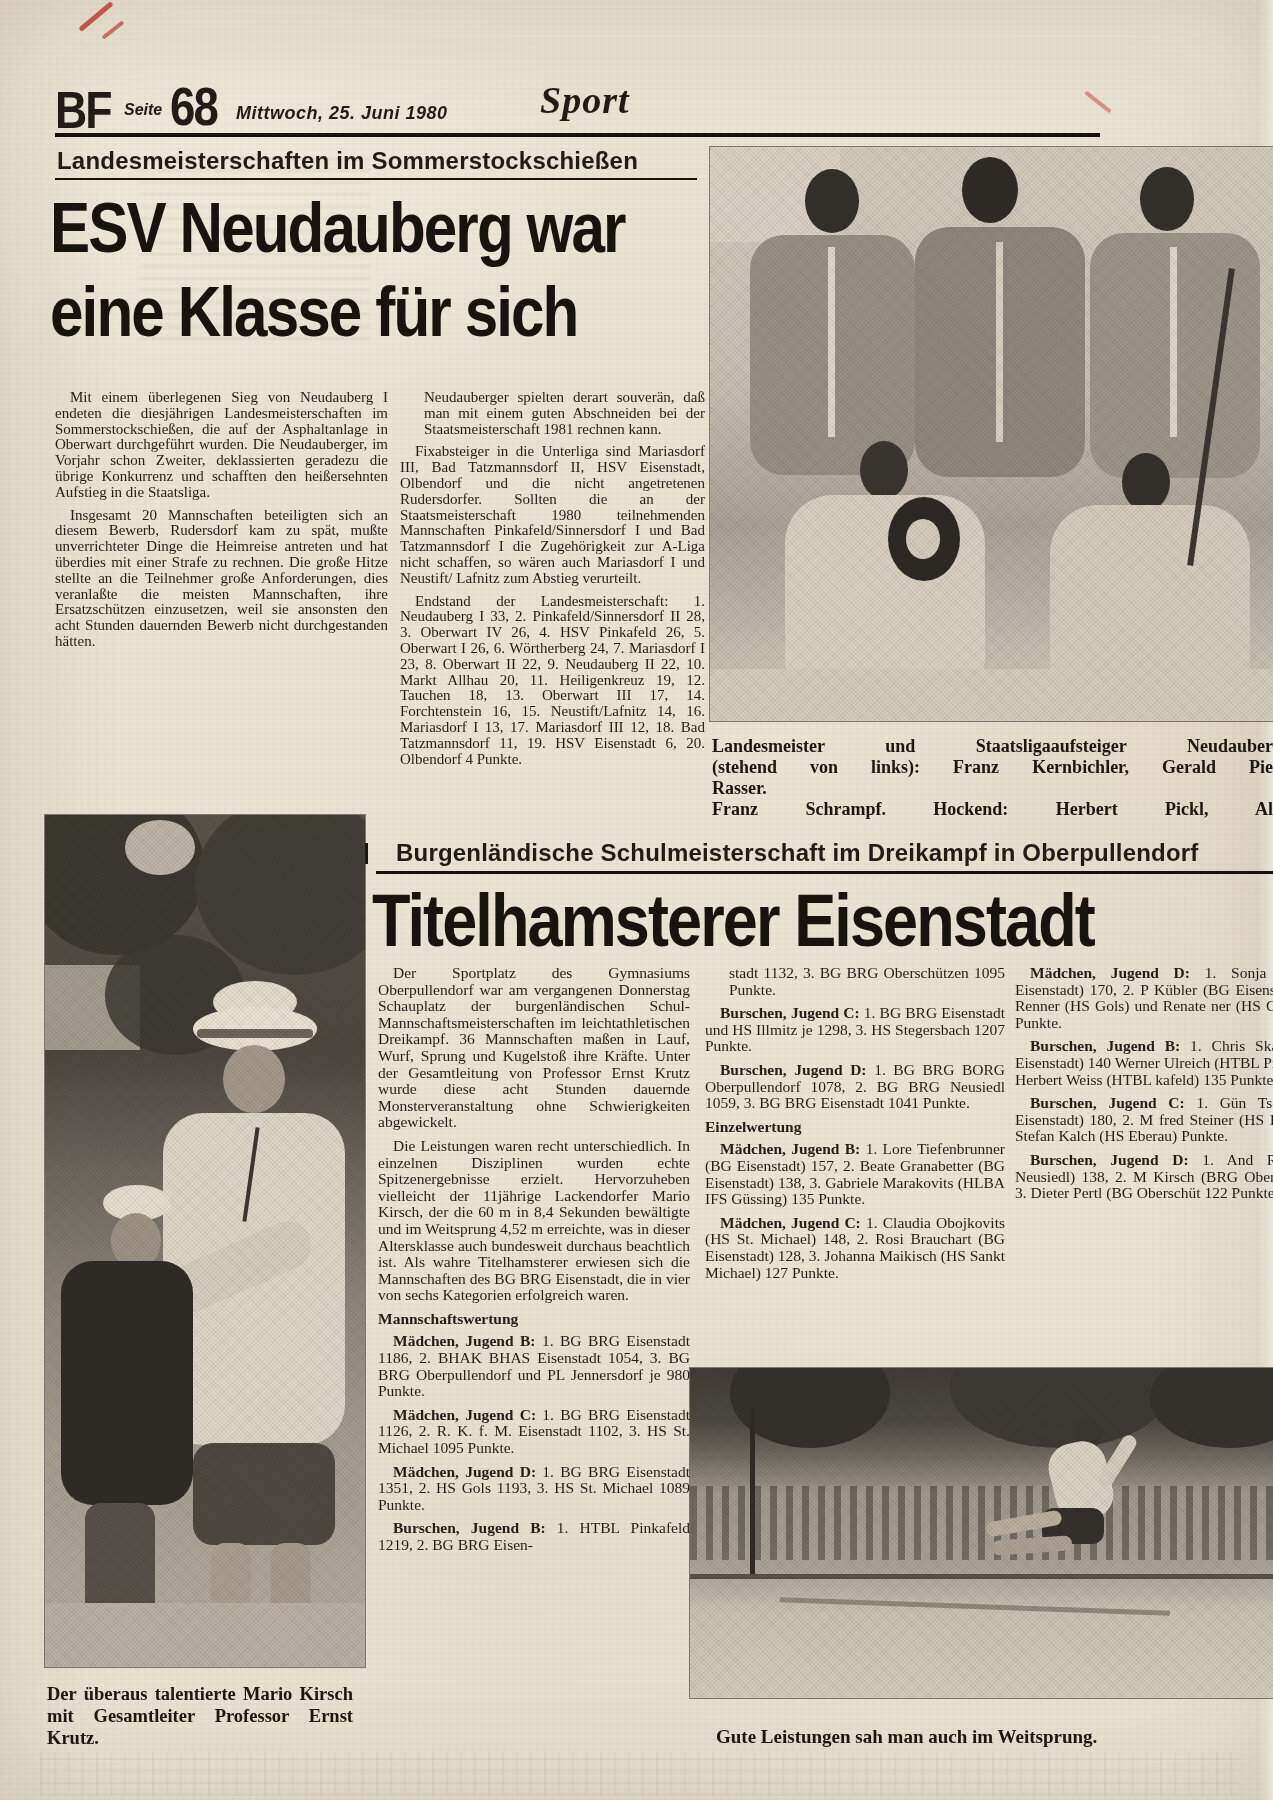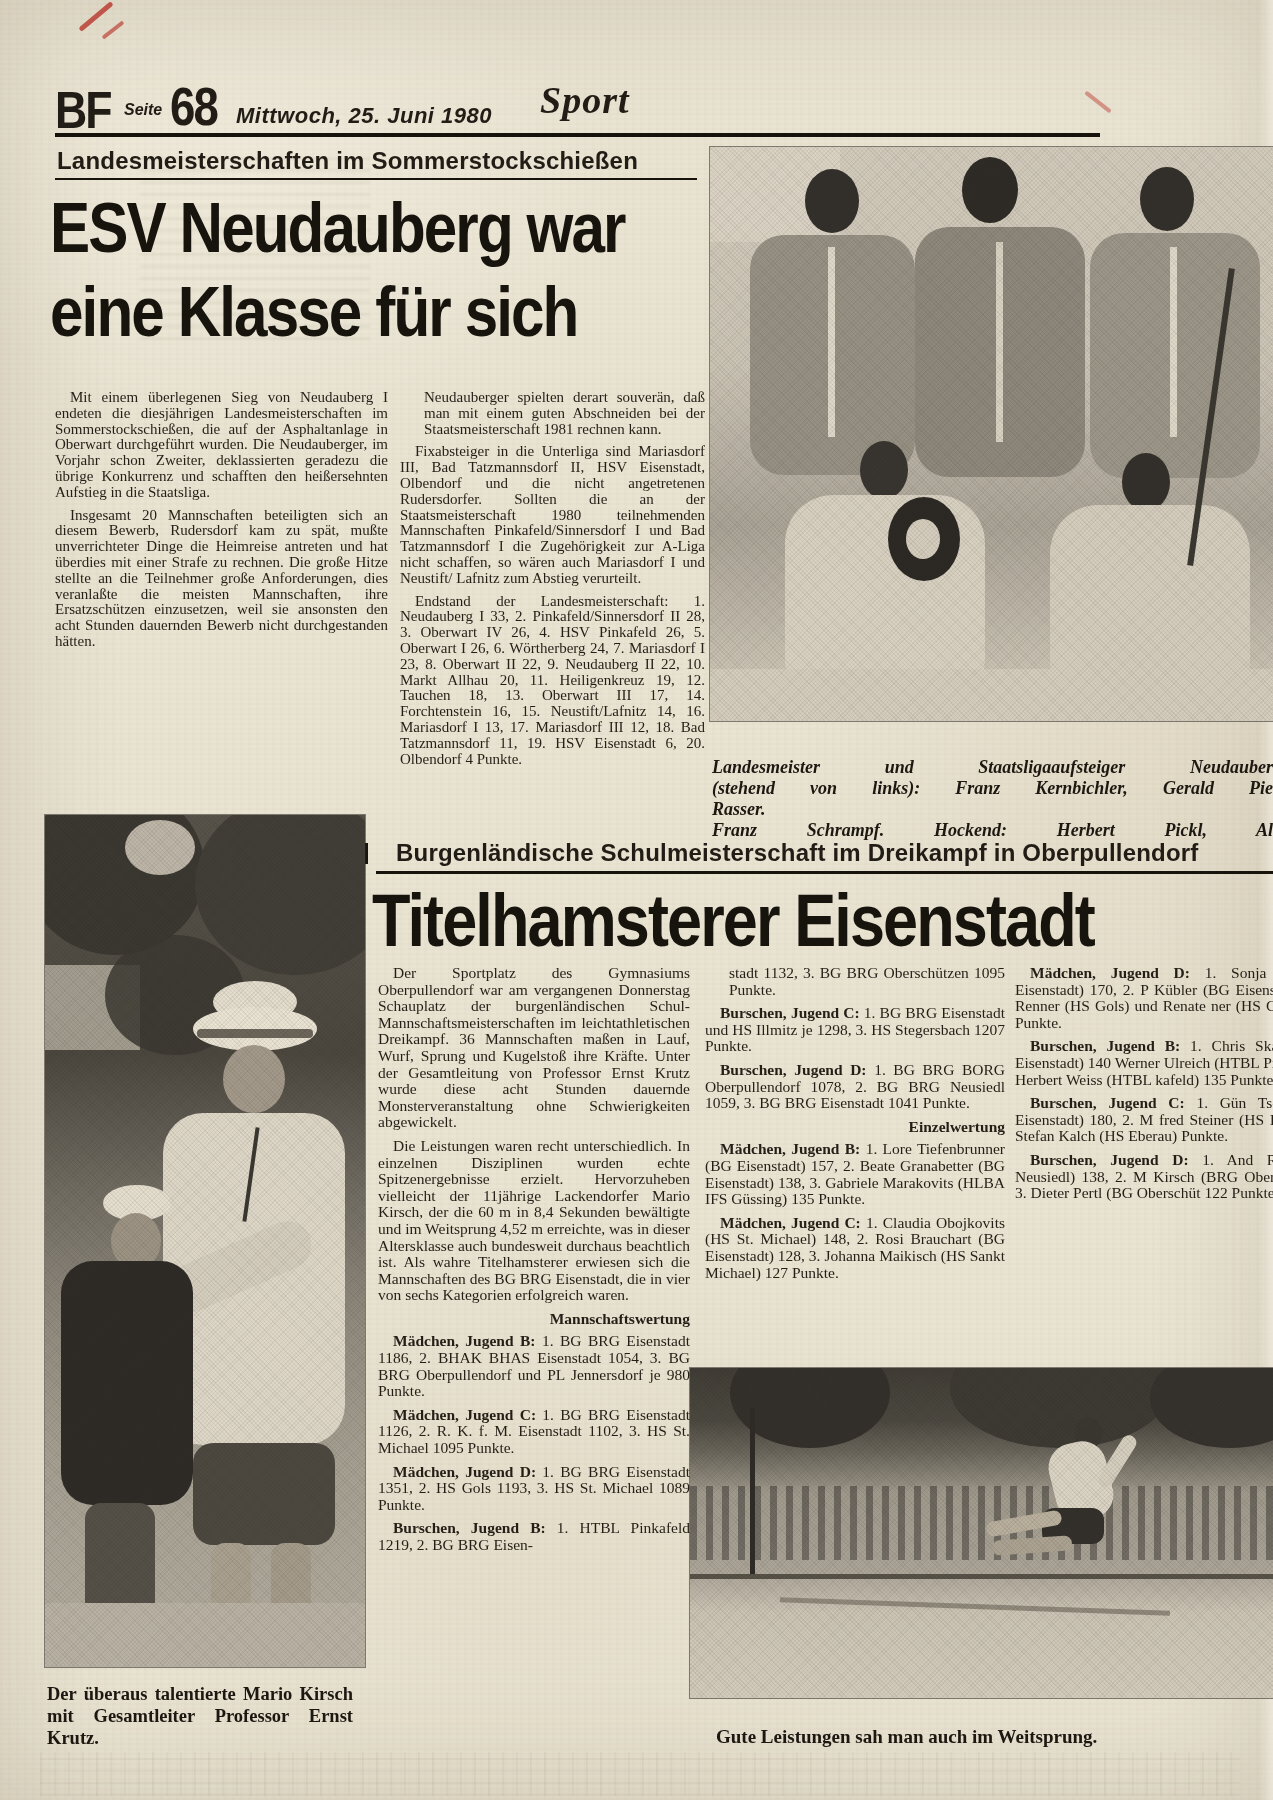--- a/index.html
+++ b/index.html
@@ -13,34 +13,34 @@
       repeating-linear-gradient(90deg, rgba(120,105,80,.018) 0 3px, transparent 3px 8px);
     font-family:"Liberation Serif", serif; color:#211c15;
     box-shadow:inset 0 0 120px rgba(100,85,55,.18);
   }
   .abs{position:absolute;}
   .rule{position:absolute;background:#16120c;}
   
   .bf{font-family:"Liberation Sans",sans-serif;font-weight:700;font-size:47px;letter-spacing:-2px;transform:scale(.95,1.1);transform-origin:left top;}
   .seite{font-family:"Liberation Sans",sans-serif;font-weight:700;font-style:italic;font-size:16px;}
   .pagenum{font-family:"Liberation Sans",sans-serif;font-weight:700;font-size:48px;letter-spacing:-2px;transform:scale(.95,1.1);transform-origin:left top;}
-  .date{font-family:"Liberation Sans",sans-serif;font-weight:700;font-style:italic;font-size:22px;letter-spacing:.5px;}
+  .date{font-family:"Liberation Sans",sans-serif;font-weight:700;font-style:italic;font-size:18px;letter-spacing:.5px;}
   .sport{font-family:"Liberation Serif",serif;font-weight:700;font-style:italic;font-size:38px;letter-spacing:1px;}
   
   .kicker{font-family:"Liberation Sans",sans-serif;font-weight:700;font-size:24px;letter-spacing:.2px;white-space:nowrap;}
   .headline{font-family:"Liberation Sans",sans-serif;font-weight:700;color:#17130d;letter-spacing:-2px;white-space:nowrap;transform:scale(.94,1.1);transform-origin:left top;}
   .h1a{font-size:64px;line-height:76px;}
   .h2a{font-size:67px;line-height:76px;}
   
   .col{position:absolute;font-size:15px;line-height:15.8px;text-align:justify;color:#241e16;}
   .col2x{font-size:15.5px;line-height:16.6px;}
   .col p{margin:0 0 7px;text-indent:15px;}
   .col p.cont{text-indent:0;margin-left:24px;}
   .col p b{font-weight:700;}
-  .col .subhead{font-weight:700;text-align:right;text-indent:0;margin:5px 0 6px;font-size:15.5px;}
+  .col .subhead{font-weight:700;text-align:left;text-indent:0;margin:5px 0 6px;font-size:15.5px;}
   
   .caption{font-weight:700;font-size:18px;line-height:21px;color:#1c1710;}
   .cap-line{white-space:normal;overflow:hidden;text-align:justify;text-align-last:justify;height:21px;}
   .cap-line.short{text-align-last:left;}
   .cap-block{font-weight:700;font-size:18.5px;line-height:22px;text-align:justify;color:#1c1710;}
   
   .photo{position:absolute;overflow:hidden;outline:1px solid rgba(40,35,28,.55);filter:saturate(.6) sepia(.12);}
   .photo::after{content:"";position:absolute;inset:0;pointer-events:none;
     background:
      repeating-linear-gradient(45deg, rgba(35,30,24,.07) 0 1px, transparent 1px 3px),
@@ -108,21 +108,21 @@
     <div class="blob" style="left:150px;top:294px;width:48px;height:58px;background:#38332b;"></div>
     <div class="blob" style="left:412px;top:306px;width:48px;height:58px;background:#332e27;"></div>
     <div class="rect" style="left:75px;top:348px;width:200px;height:212px;background:#d3ccba;border-radius:48px;"></div>
     <div class="rect" style="left:340px;top:358px;width:200px;height:206px;background:#cfc8b6;border-radius:48px;"></div>
     <div class="blob" style="left:178px;top:350px;width:72px;height:84px;background:#2c2822;"></div>
     <div class="blob" style="left:196px;top:372px;width:34px;height:40px;background:#cfc8b6;"></div>
     <div class="rect" style="left:0;top:522px;width:563px;height:52px;background:#cfc8b6;"></div>
     <div class="rect" style="left:498px;top:120px;width:6px;height:300px;background:#3a352c;transform:rotate(8deg);"></div>
   </div>
 
-  <div class="abs caption" style="left:712px;top:757px;width:561px;font-style:italic;">
+  <div class="abs caption" style="left:712px;top:736px;width:561px;">
       <div class="cap-line">Landesmeister und Staatsligaaufsteiger Neudauber</div>
       <div class="cap-line">(stehend von links): Franz Kernbichler, Gerald Pie</div>
       <div class="cap-line short">Rasser.</div>
       <div class="cap-line">Franz Schrampf. Hockend: Herbert Pickl, Al</div>
     </div>
 
   <div class="rect" style="left:340px;top:843px;width:28px;height:21px;background:#17130d;"></div>
   <div class="abs kicker" style="left:396px;top:839px;">Burgenländische Schulmeisterschaft im Dreikampf in Oberpullendorf</div>
   <div class="rule" style="left:376px;top:871px;width:897px;height:3px;"></div>
 

